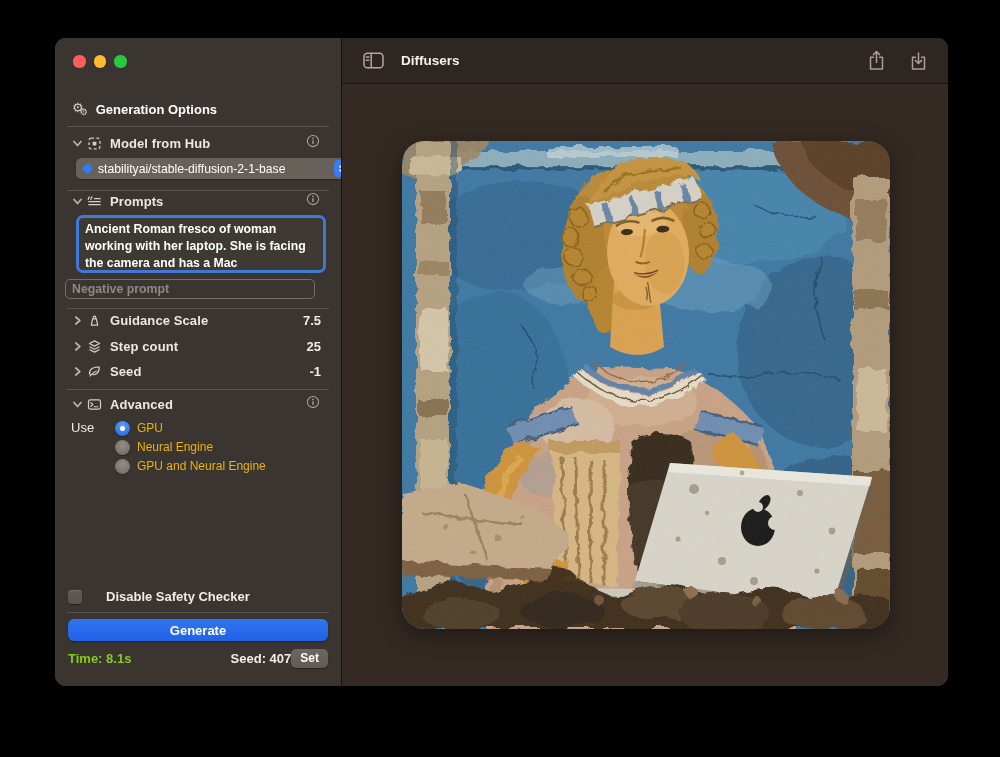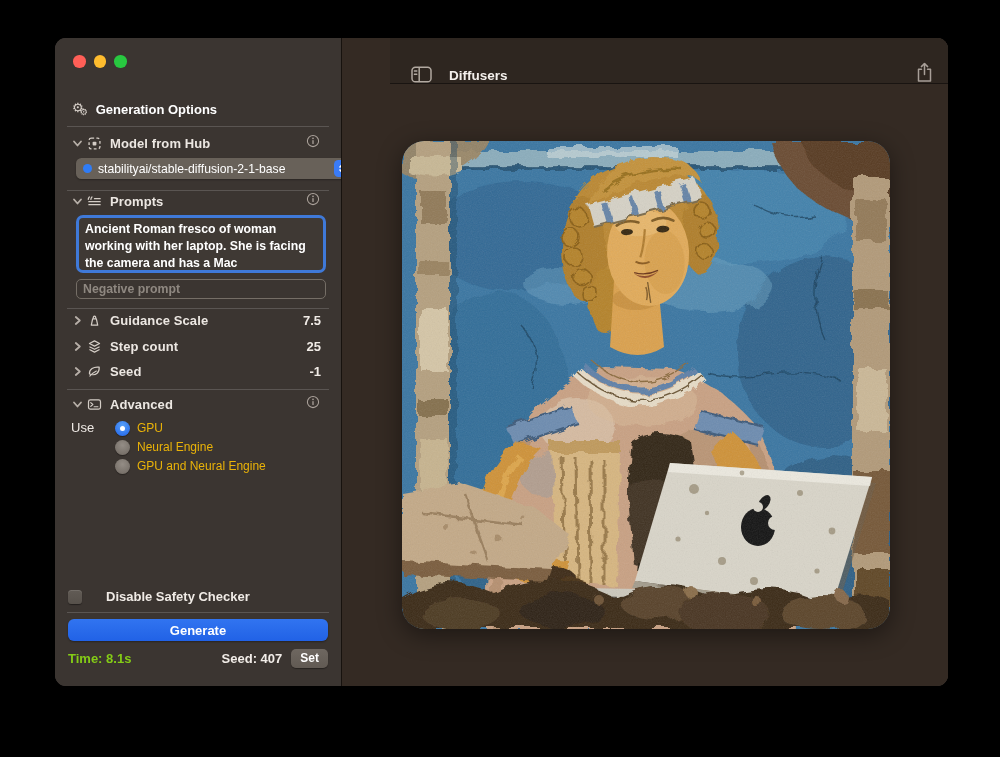--- a/index.html
+++ b/index.html
@@ -24,50 +24,50 @@
   .dropdown{position:absolute;left:21px;top:120px;width:278px;height:21px;background:#686159;
     border-radius:5.5px;display:flex;align-items:center;box-shadow:0 1px 2px rgba(0,0,0,.3);cursor:default;}
   .dd-dot{width:9px;height:9px;border-radius:50%;margin-left:7px;flex:0 0 auto;}
   .dd-text{margin-left:6px;font-size:12.2px;font-weight:500;color:#fff;white-space:nowrap;}
   .dd-ctl{position:absolute;right:2px;top:2px;width:18px;height:17px;border-radius:4.5px;display:flex;align-items:center;justify-content:center;}
   .promptbox{position:absolute;left:21px;top:177px;width:250px;height:58px;box-sizing:border-box;
     background:#3f3934;border:3px solid #3f79d8;border-radius:7px;}
   .promptbox textarea{width:100%;height:100%;box-sizing:border-box;background:transparent;border:none;outline:none;
     resize:none;overflow:hidden;color:#fff;font-family:"Liberation Sans","DejaVu Sans",sans-serif;
     font-size:12.3px;font-weight:600;line-height:1.38;padding:3px 6px;}
-  .negbox{position:absolute;left:21px;top:241px;width:250px;height:20px;box-sizing:border-box;}
+  .negbox{position:absolute;left:10px;top:241px;width:250px;height:20px;box-sizing:border-box;}
   .negbox input{width:100%;height:100%;box-sizing:border-box;background:transparent;border:1px solid #756e66;
     border-radius:5px;color:#fff;font-size:12.3px;font-weight:600;padding:0 6px;outline:none;
     font-family:"Liberation Sans","DejaVu Sans",sans-serif;}
   .negbox input::placeholder{color:#8f8881;opacity:1;}
   .uselbl{position:absolute;left:16px;font-size:13px;font-weight:500;color:#efeae5;}
   .radio-row{position:absolute;left:60px;height:18px;display:flex;align-items:center;cursor:default;}
   .radio{width:15px;height:15px;border-radius:50%;flex:0 0 auto;box-shadow:0 1px 1px rgba(0,0,0,.35);}
   .radio.off{background:radial-gradient(circle at 50% 35%, #948d86, #6e6760);}
   .radio.on{background:radial-gradient(circle at 50% 30%, #58a0f8, #1f63e9);display:flex;align-items:center;justify-content:center;}
   .radio.on::after{content:"";width:5px;height:5px;border-radius:50%;background:#fff;}
   .radio-label{margin-left:7px;font-size:12px;font-weight:500;color:#eab308;}
   .check-row{position:absolute;left:13px;top:551px;display:flex;align-items:center;cursor:default;}
   .checkbox{width:14px;height:14px;border-radius:3.5px;background:linear-gradient(#615b55,#57514b);
     box-shadow:0 1px 1px rgba(0,0,0,.4), inset 0 1px 0 rgba(255,255,255,.12);}
   .check-label{margin-left:24px;font-size:13px;font-weight:600;color:#f0ebe6;}
   .generate{position:absolute;left:13px;top:581px;width:260px;height:22px;border:none;border-radius:6px;
     background:linear-gradient(#3174f0,#2162e6);color:#fff;font-size:13px;font-weight:700;
     font-family:"Liberation Sans","DejaVu Sans",sans-serif;box-shadow:0 1px 2px rgba(0,0,0,.35);cursor:pointer;}
   .statusbar{position:absolute;left:13px;right:13px;top:610px;height:20px;display:flex;align-items:center;}
   .status-time{font-size:13px;font-weight:700;color:#84cc16;}
-  .status-right{margin-left:auto;display:flex;align-items:center;gap:9px;}
+  .status-right{margin-left:auto;display:flex;align-items:center;}
   .status-seed{font-size:13px;font-weight:700;color:#f2ede8;}
   .setbtn{height:19px;padding:0 9px;border:none;border-radius:5px;background:linear-gradient(#6e6760,#615a53);
     color:#fff;font-size:12px;font-weight:600;font-family:"Liberation Sans","DejaVu Sans",sans-serif;
     box-shadow:0 1px 1px rgba(0,0,0,.35);cursor:pointer;}
   
   .main{position:absolute;left:286px;top:0;width:607px;height:648px;background:#342a23;border-left:1px solid #17120e;box-sizing:border-box;}
   .titlebar{position:absolute;left:0;top:0;width:100%;height:46px;background:#2e2620;
-    border-bottom:1px solid rgba(0,0,0,.45);display:flex;align-items:flex-end;box-sizing:border-box;margin-left:48px;}
+    border-bottom:1px solid rgba(0,0,0,.45);display:flex;align-items:center;box-sizing:border-box;}
   .tb-toggle{margin-left:21px;display:flex;align-items:center;cursor:pointer;}
   .tb-title{margin-left:17px;font-size:13.5px;font-weight:700;color:#f4f0ec;}
   .tb-actions{margin-left:auto;margin-right:21px;display:flex;gap:25px;}
   .tb-btn{background:none;border:none;padding:0;cursor:pointer;display:flex;align-items:center;}
   .canvas{position:absolute;left:0;top:46px;width:607px;height:602px;display:flex;align-items:center;justify-content:center;}
   .fresco{width:488px;height:488px;border-radius:22px;display:block;box-shadow:0 6px 24px rgba(0,0,0,.45);}
 </style>
 </head>
 <body>
 

